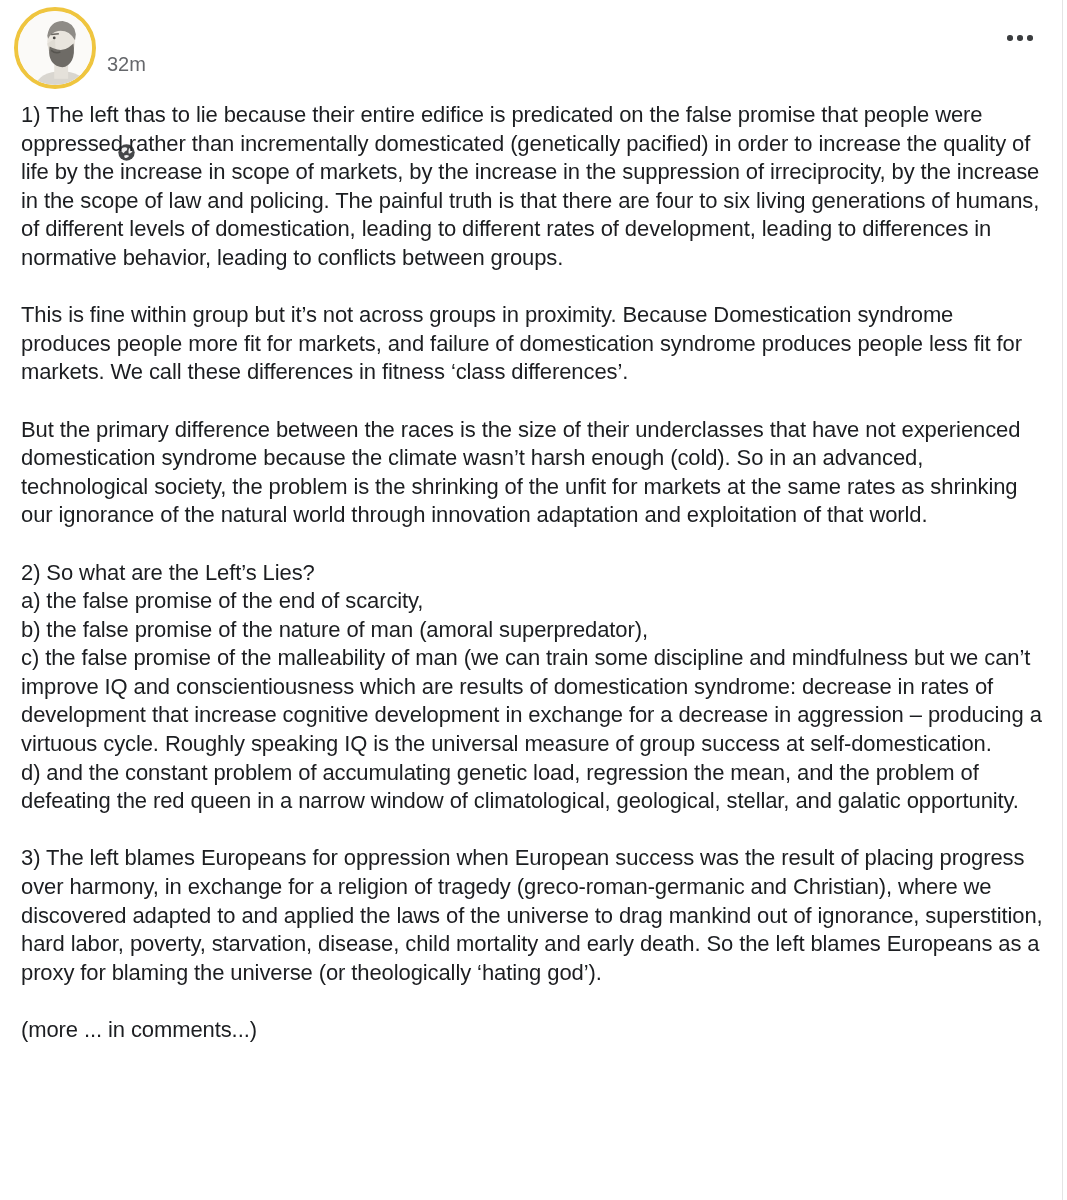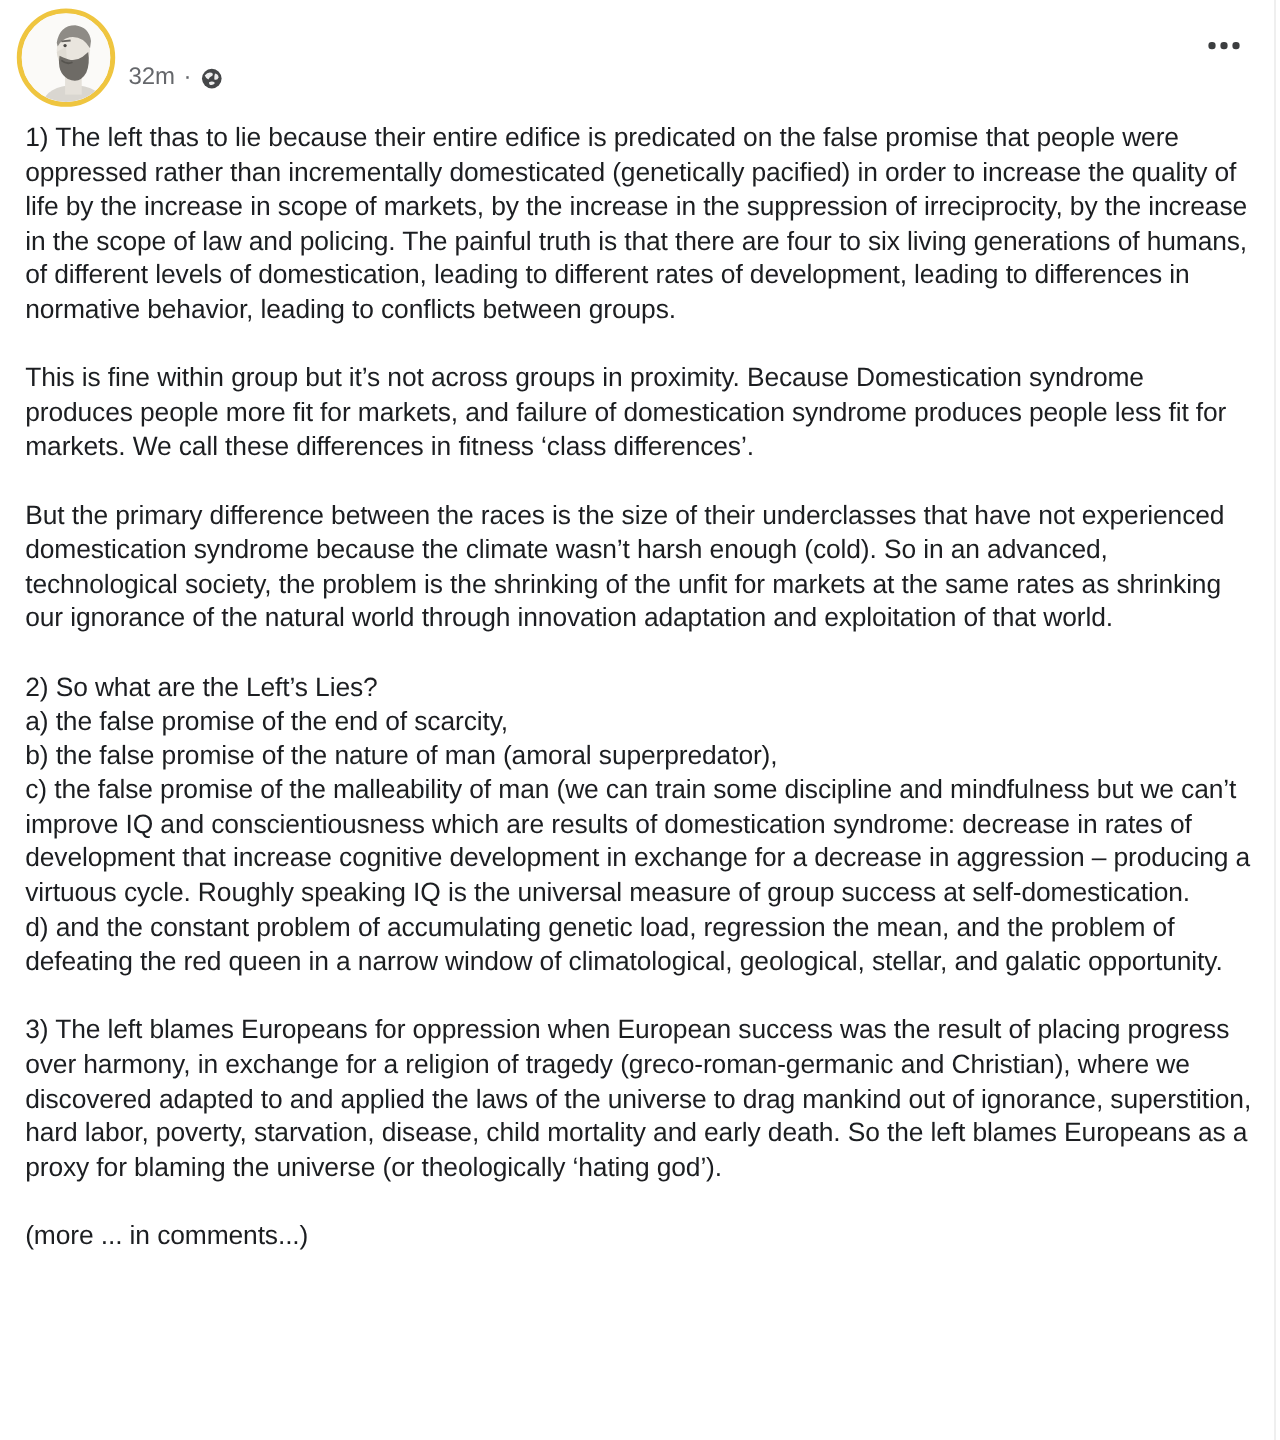--- a/index.html
+++ b/index.html
@@ -63,23 +63,24 @@
     font-size: 23.5px;
     color: #47494d;
     cursor: pointer;
   }
   .meta-row {
     position: absolute;
     left: 107px;
     top: 53px;
     display: flex;
     align-items: center;
-    gap: 7px;
+    gap: 21px;
     font-size: 20px;
     color: #65676b;
+    flex-direction: column;
   }
   .meta-sep { color: #65676b; }
   .globe-wrap svg { width: 19px; height: 19px; display: block; margin-top: 2px; }
   .more-button {
     position: absolute;
     top: 27px;
     right: 27px;
     width: 40px;
     height: 22px;
     display: flex;

